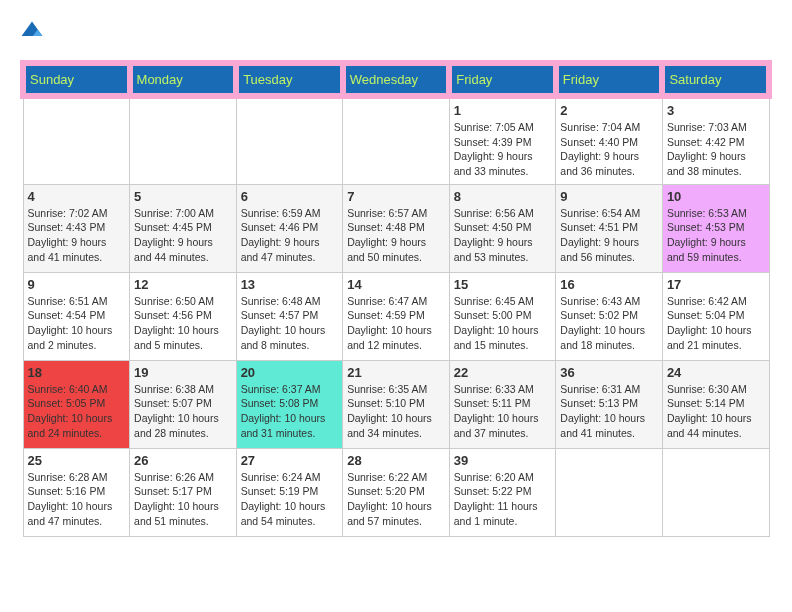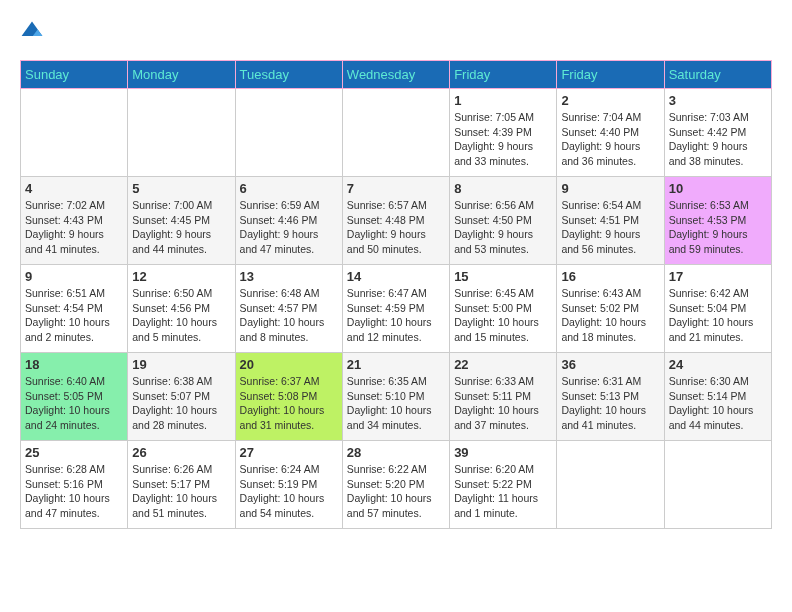--- a/index.html
+++ b/index.html
@@ -47,26 +47,26 @@
       font-size: 16px;
       color: #555;
     }
     .calendar {
       width: 100%;
       border-collapse: collapse;
       font-size: 11px;
     }
     .calendar th {
       background: #1a6bb5;
-      color: #5eead4;
+      color: #bef264;
       padding: 6px 4px;
       text-align: left;
       font-size: 13px;
       font-weight: normal;
-      border: 1px solid #f9a8d4;
+      border: 6px solid #f9a8d4;
     }
     .calendar td {
       border: 1px solid #ccc;
       vertical-align: top;
       padding: 4px;
       width: calc(100% / 7);
       height: 88px;
       background: #fff;
     }
     .calendar tr:nth-child(even) td {
@@ -192,29 +192,29 @@
         <td>
           <span class="day-number">16</span>
           <div class="day-info">Sunrise: 6:43 AM<br>Sunset: 5:02 PM<br>Daylight: 10 hours<br>and 18 minutes.</div>
         </td>
         <td>
           <span class="day-number">17</span>
           <div class="day-info">Sunrise: 6:42 AM<br>Sunset: 5:04 PM<br>Daylight: 10 hours<br>and 21 minutes.</div>
         </td>
       </tr>
       <tr>
-        <td style="background: #86efac;">
+        <td style="background: #ef4444;">
           <span class="day-number">18</span>
           <div class="day-info">Sunrise: 6:40 AM<br>Sunset: 5:05 PM<br>Daylight: 10 hours<br>and 24 minutes.</div>
         </td>
         <td style="background: rgb(245, 245, 245);">
           <span class="day-number">19</span>
           <div class="day-info">Sunrise: 6:38 AM<br>Sunset: 5:07 PM<br>Daylight: 10 hours<br>and 28 minutes.</div>
         </td>
-        <td style="background: #bef264;">
+        <td style="background: #5eead4;">
           <span class="day-number">20</span>
           <div class="day-info">Sunrise: 6:37 AM<br>Sunset: 5:08 PM<br>Daylight: 10 hours<br>and 31 minutes.</div>
         </td>
         <td style="background: rgb(245, 245, 245); margin-left: 40px;">
           <span class="day-number">21</span>
           <div class="day-info">Sunrise: 6:35 AM<br>Sunset: 5:10 PM<br>Daylight: 10 hours<br>and 34 minutes.</div>
         </td>
         <td style="background: rgb(245, 245, 245);">
           <span class="day-number">22</span>
           <div class="day-info">Sunrise: 6:33 AM<br>Sunset: 5:11 PM<br>Daylight: 10 hours<br>and 37 minutes.</div>

